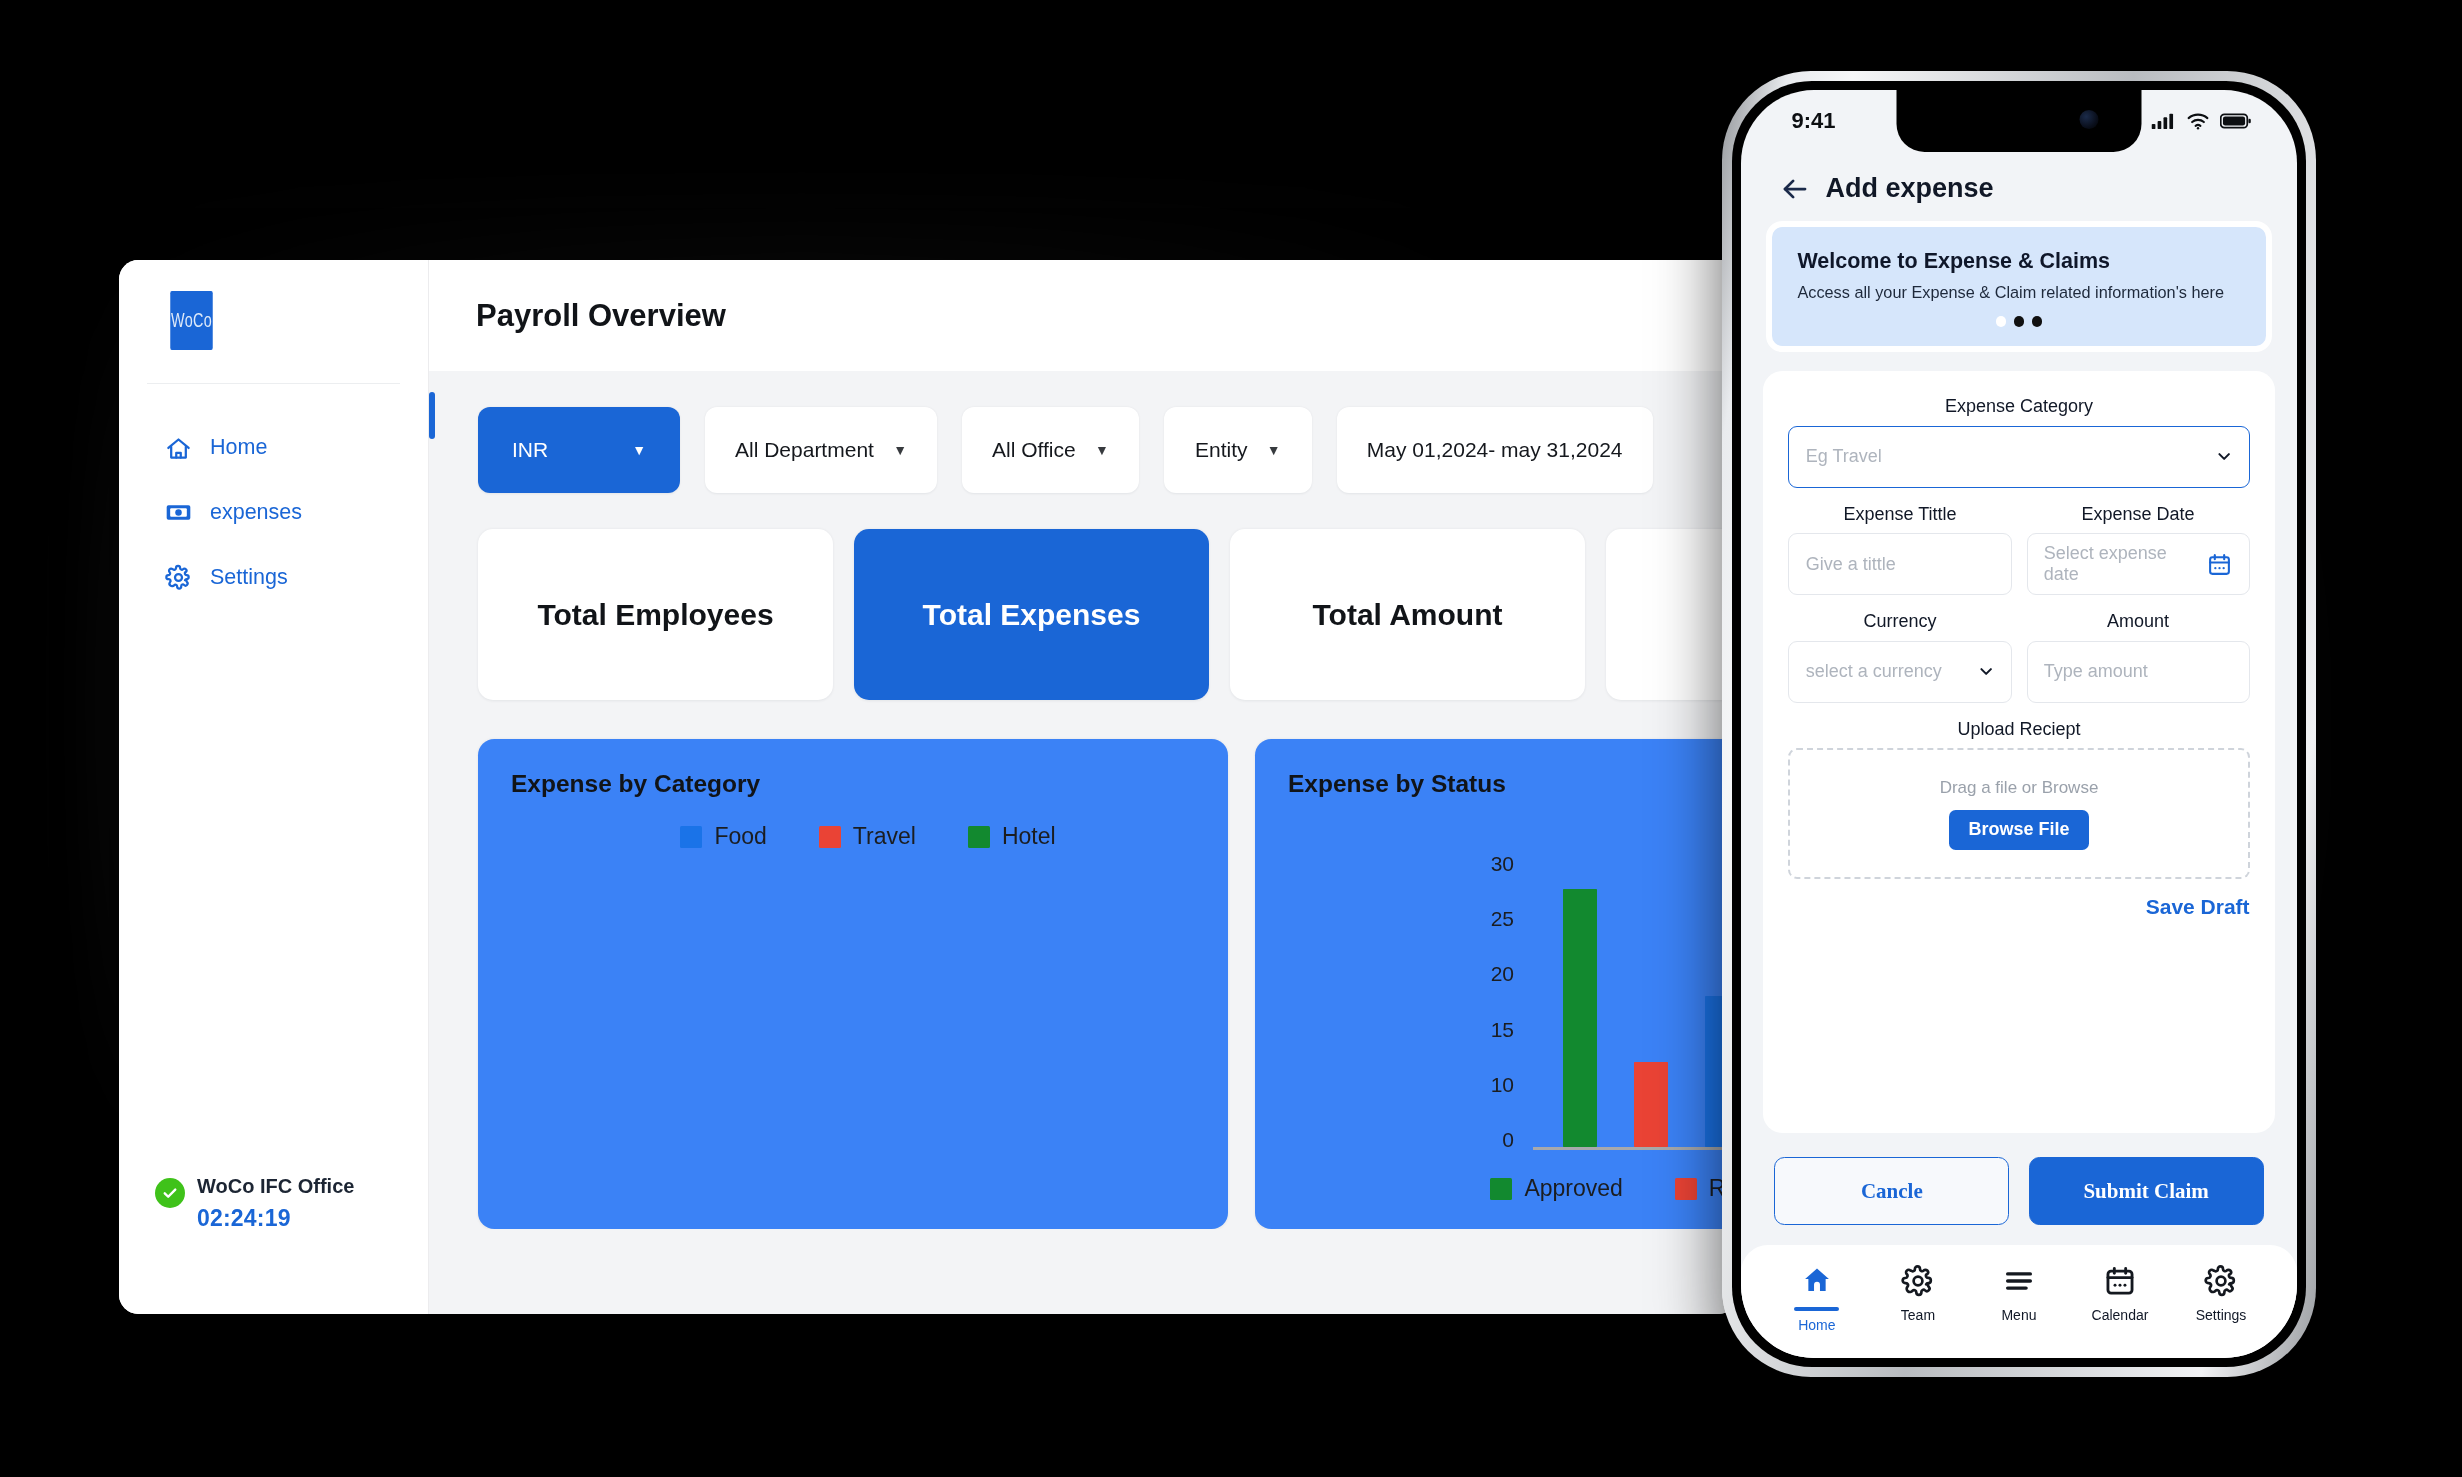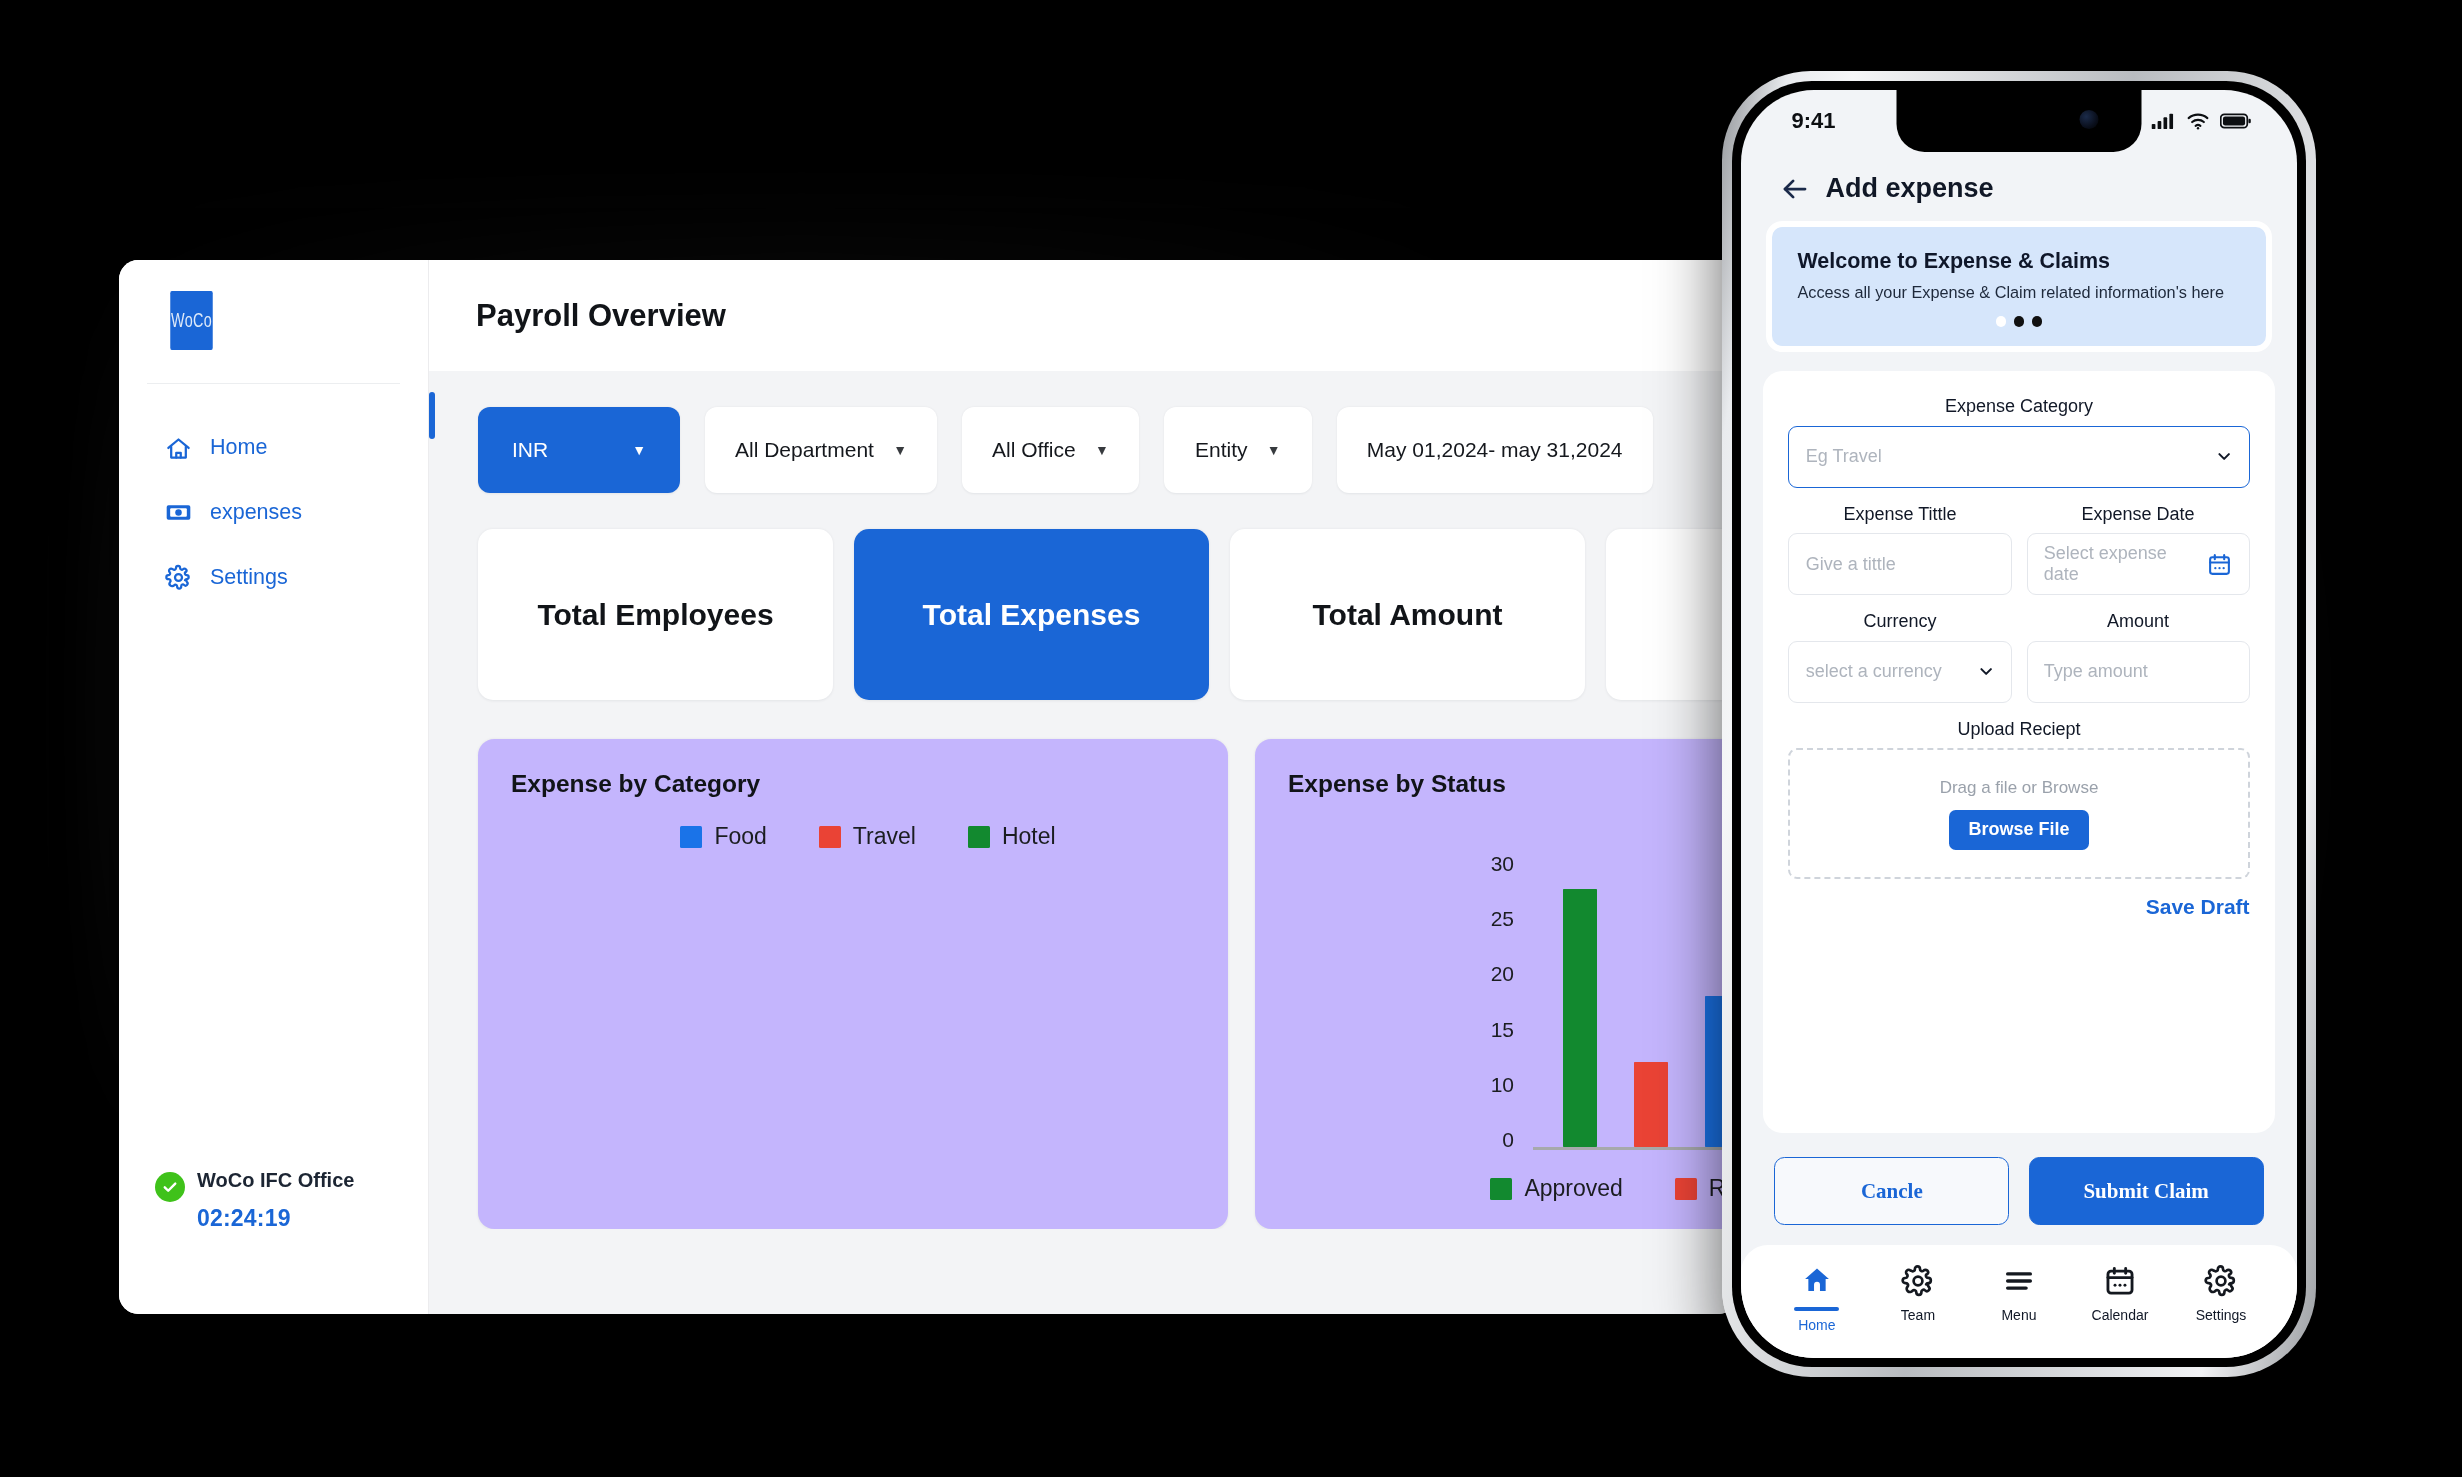--- a/index.html
+++ b/index.html
@@ -51,21 +51,21 @@
   .nav-label { font-size: 21.5px; line-height: 1; }
   .sb-spacer { flex: 1 1 auto; }
   .office {
     padding: 0 0 82px 36px; display: flex; align-items: flex-start; gap: 12px;
   }
   .check-badge {
     width: 30px; height: 30px; border-radius: 50%; background: #3fc21a;
     display: flex; align-items: center; justify-content: center; flex: 0 0 30px; margin-top: 3px;
   }
   .check-badge svg { width: 18px; height: 18px; }
-  .office-txt { display: flex; flex-direction: column; gap: 13px; }
+  .office-txt { display: flex; flex-direction: column; gap: 7px; }
   .office-name { font-size: 20px; font-weight: bold; color: #1c2533; }
   .office-timer { font-size: 23px; font-weight: bold; color: #1a66d6; letter-spacing: 0.2px; }
 
   
   .main { flex: 1 1 auto; height: 100%; display: flex; flex-direction: column; background: #f3f4f6; position: relative; }
   .topbar {
     background: #fff; height: 111px; display: flex; align-items: center;
     padding-left: 47px; flex: 0 0 111px;
   }
   .page-title { font-size: 31px; font-weight: bold; color: #111418; }
@@ -98,21 +98,21 @@
     display: flex; align-items: center; justify-content: center;
     font-size: 30px; font-weight: bold; color: #111418; cursor: pointer;
     box-shadow: 0 0.7px 3px rgba(16,24,40,0.07);
   }
   .stat.active { background: #1a66d6; color: #fff; }
   .stat.blank { width: 252px; }
 
   
   .charts { display: flex; gap: 27px; margin-top: 39px; }
   .card {
-    background: #c4b5fd; border-radius: 16.3px; padding: 31px 33px 27px 33px;
+    background: #3b82f6; border-radius: 16.3px; padding: 31px 33px 27px 33px;
     box-shadow: 0 0.7px 3px rgba(16,24,40,0.07);
     width: 750px; height: 490px; display: flex; flex-direction: column;
   }
   .card-title { font-size: 24.5px; font-weight: bold; color: #111418; }
   .plot { flex: 1 1 auto; display: flex; align-items: flex-end; justify-content: center; gap: 0; padding-top: 19.3px; position: relative; }
   .plot-inner { display: flex; align-items: flex-end; height: 312px; position: relative; }
   .axis {
     display: flex; flex-direction: column; justify-content: space-between;
     height: 297px; padding-right: 19.3px; text-align: right; align-items: flex-end;
   }

